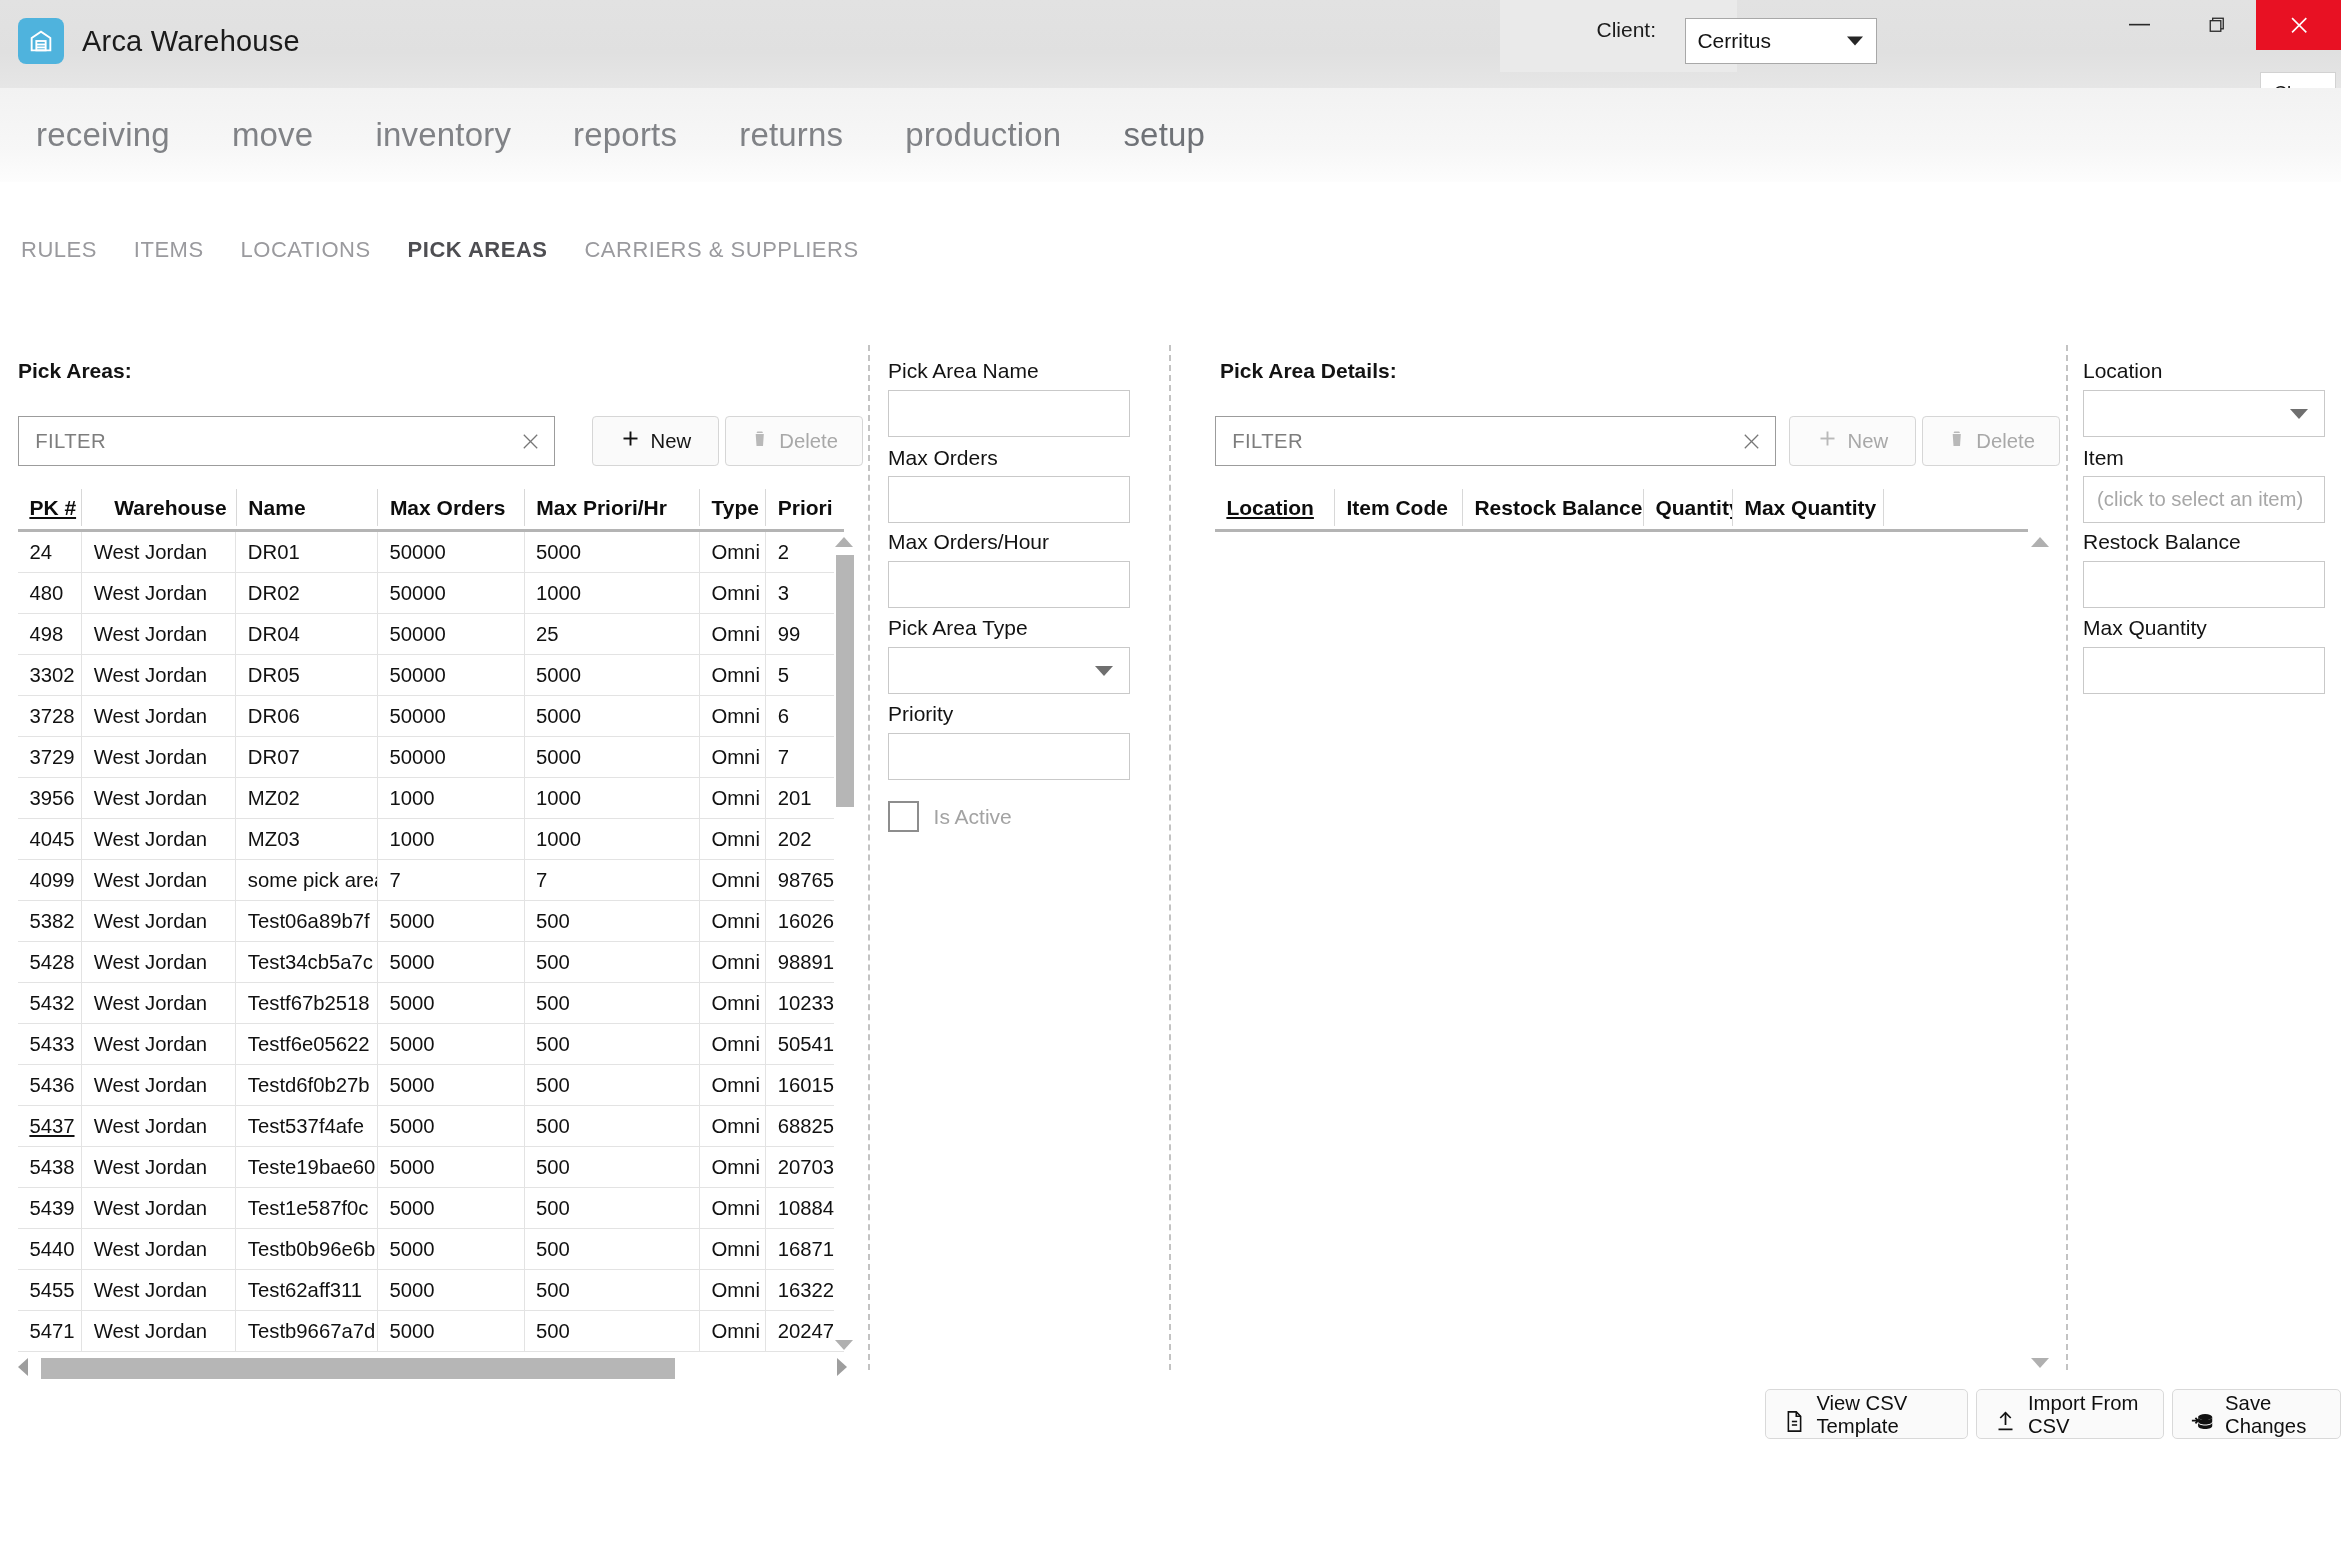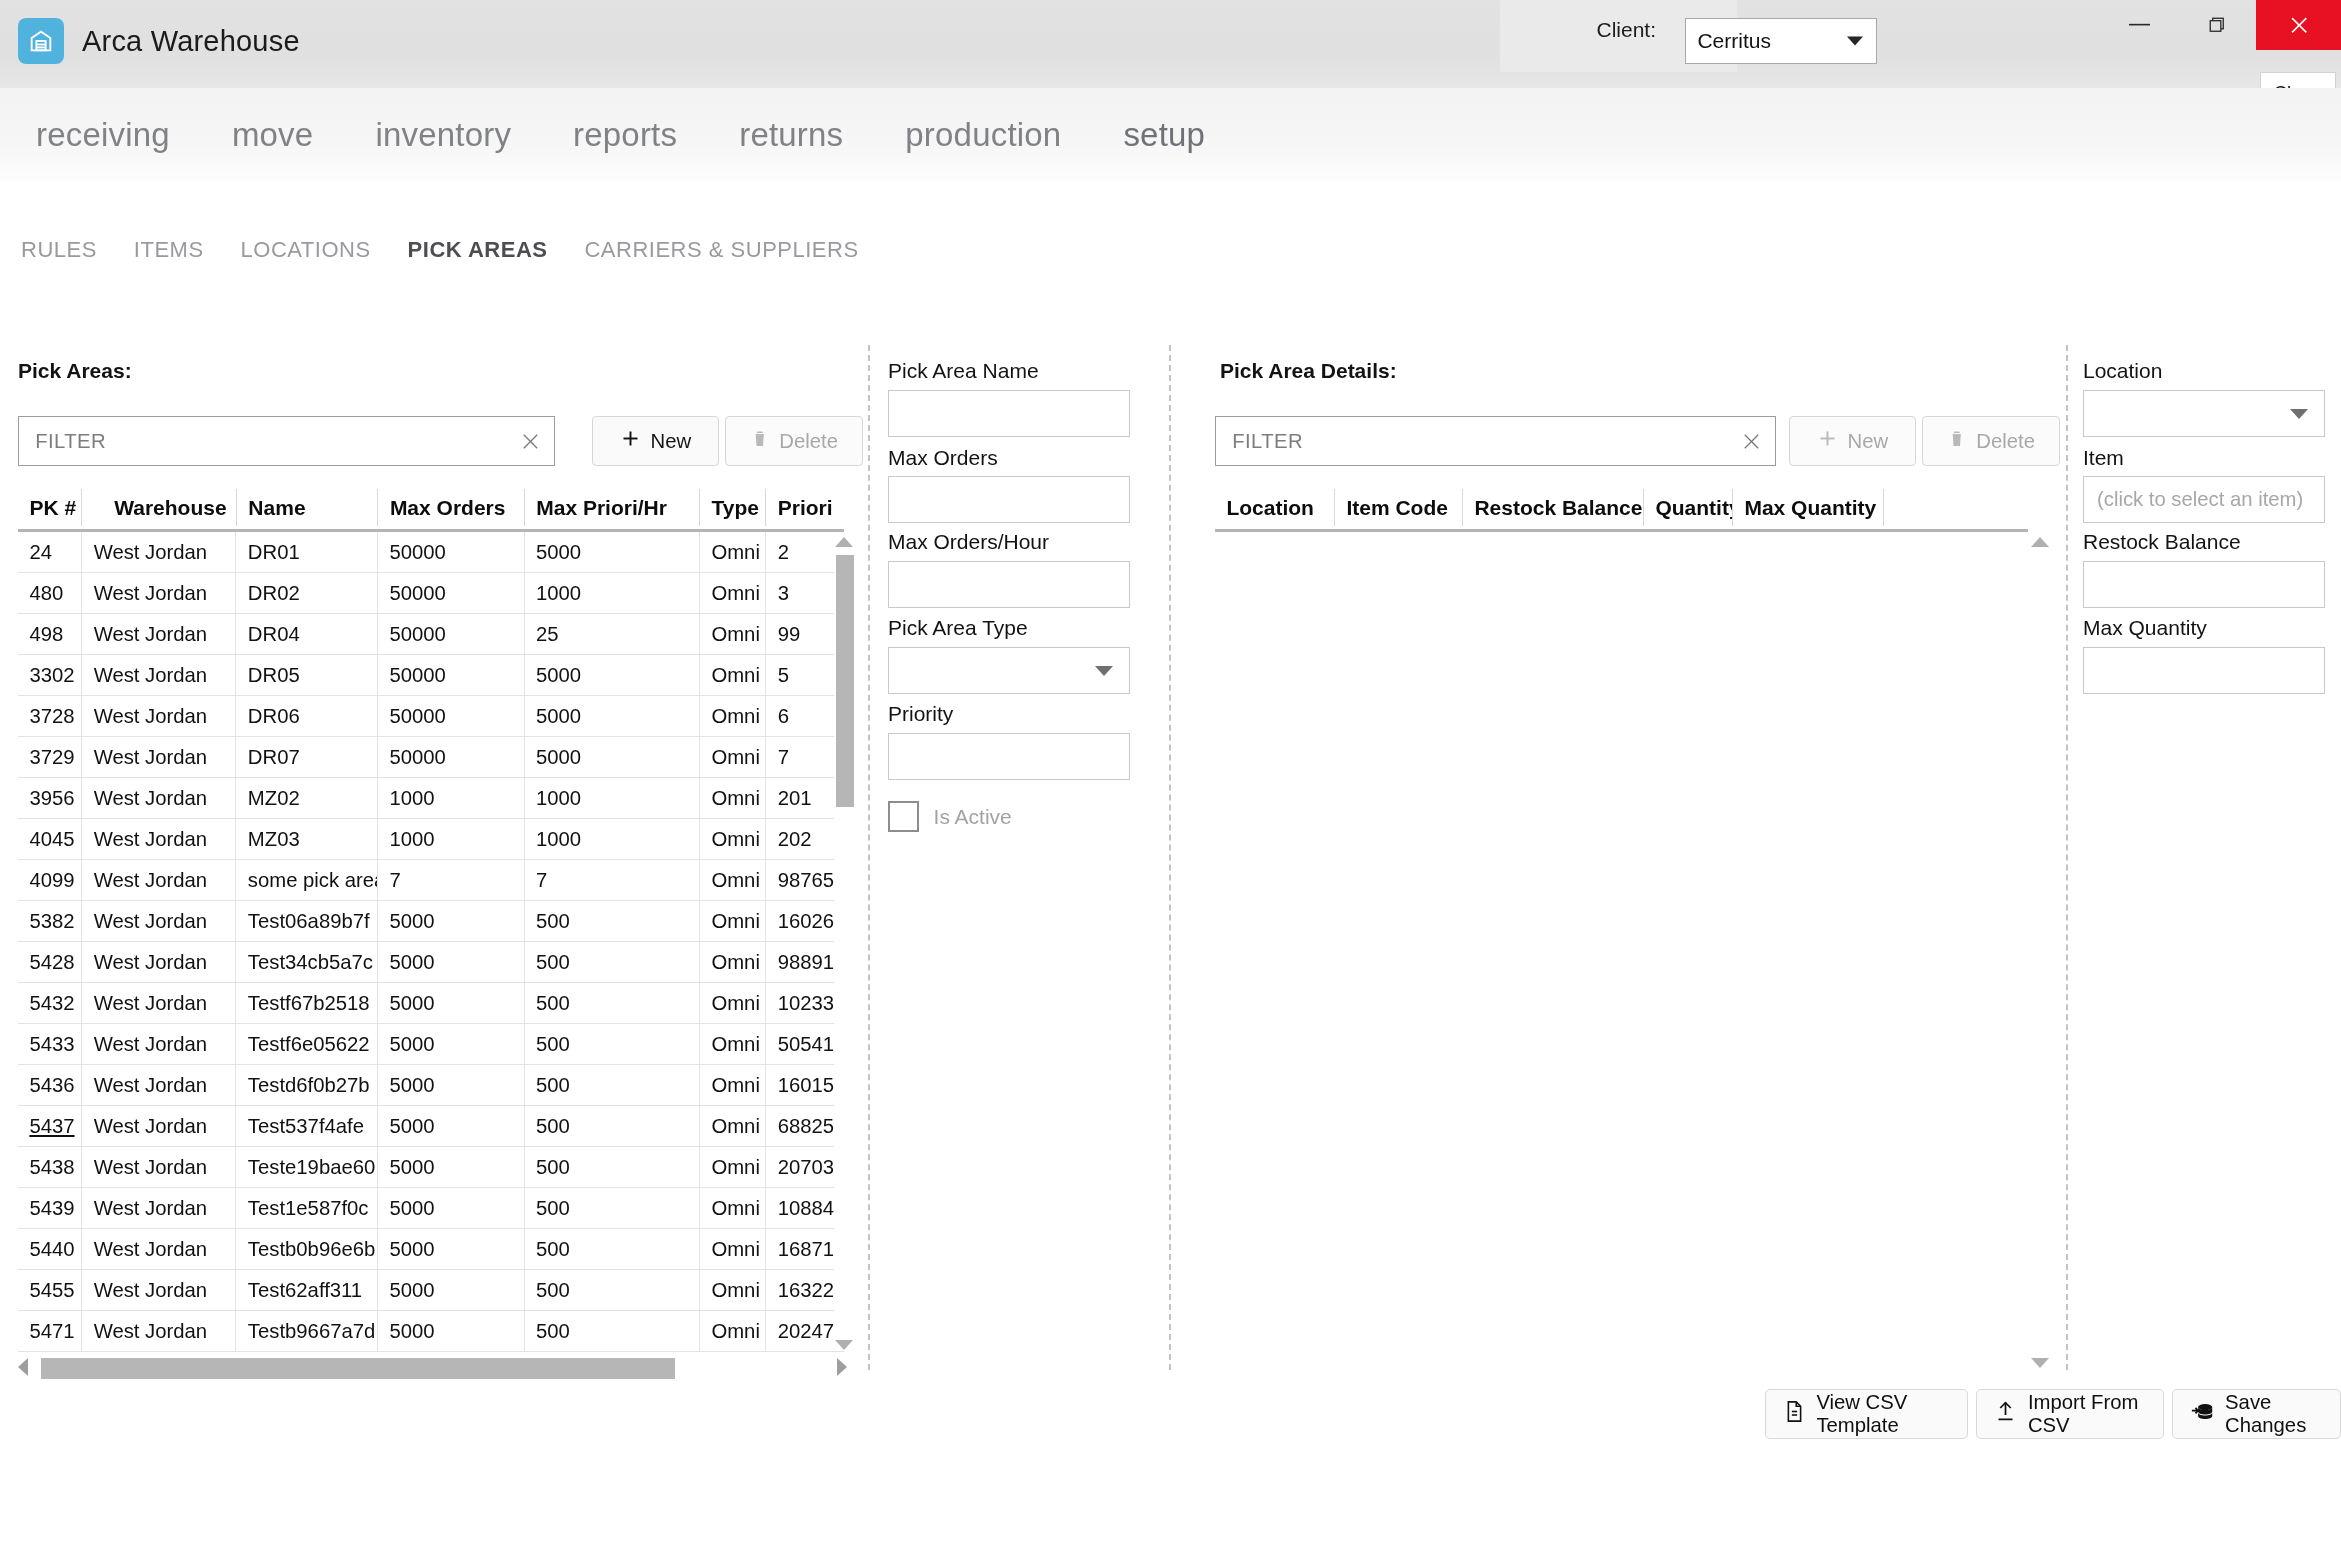--- a/index.html
+++ b/index.html
@@ -103,21 +103,21 @@
   
   .grid { position: absolute; background: #fff; }
   .grid-head {
     display: flex; border-bottom: 3.3px solid #b4b4b4; height: 46px; align-items: center;
   }
   .grid-head .cell {
     font-size: 21px; color: #0d0d0d; font-weight: 700; padding-left: 11.4px;
     border-left: 0.8px solid #d8d8d8; height: 37px; display: flex; align-items: center;
     overflow: hidden; white-space: nowrap;
   }
-  .grid-head .cell:first-child { border-left: none; }
+  .grid-head .cell:first-child { border-left: none; text-decoration: underline; }
   .grid-row { display: flex; height: 41px; border-bottom: 0.8px solid #e3e3e3; align-items: center; }
   .grid-row .cell {
     font-size: 20.3px; color: #111; padding-left: 11.4px;
     border-left: 0.8px solid #e3e3e3; height: 41px; display: flex; align-items: center;
     overflow: hidden; white-space: nowrap;
   }
   .grid-row .cell:first-child { border-left: none; }
 
   
   .vscroll { position: absolute; width: 21px; background: #fff; }
@@ -149,21 +149,21 @@
   }
 
   .checkrow { position: absolute; display: flex; align-items: center; gap: 14.6px; }
   .checkbox { width: 31px; height: 31px; border: 2.4px solid #8d8d8d; background: #fff; }
   .checklabel { font-size: 21px; color: #a3a3a3; }
 
   
   .bottombar { position: absolute; left: 1765px; top: 1389px; display: flex; gap: 8.1px; }
   .bbtn {
     height: 50px; background: #fafafa; border: 0.8px solid #d9d9d9; border-radius: 4.9px;
-    display: flex; align-items: center; gap: 11.4px; padding: 8px 18px; font-size: 20.3px; color: #0f0f0f;
+    display: flex; align-items: flex-end; gap: 11.4px; padding: 0 18px; font-size: 20.3px; color: #0f0f0f;
   }
 </style>
 </head>
 <body>
 
 <div class="titlebar">
 
   <div class="tab-ghost"></div>
 
   <div class="title-left">

